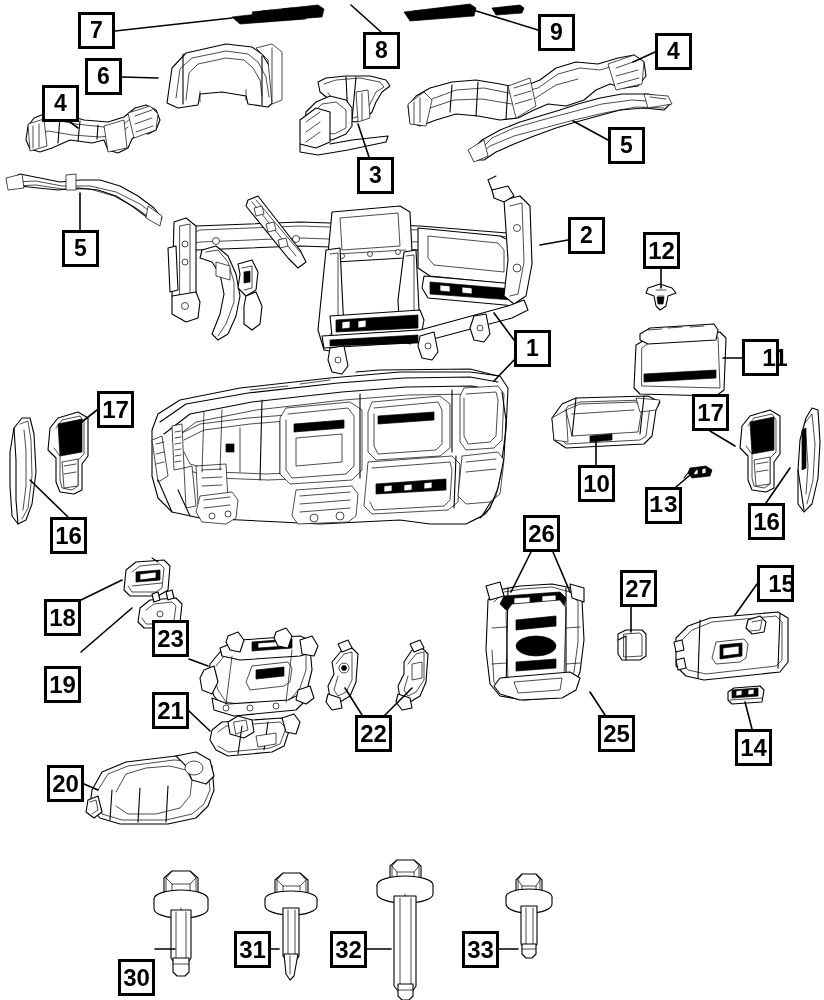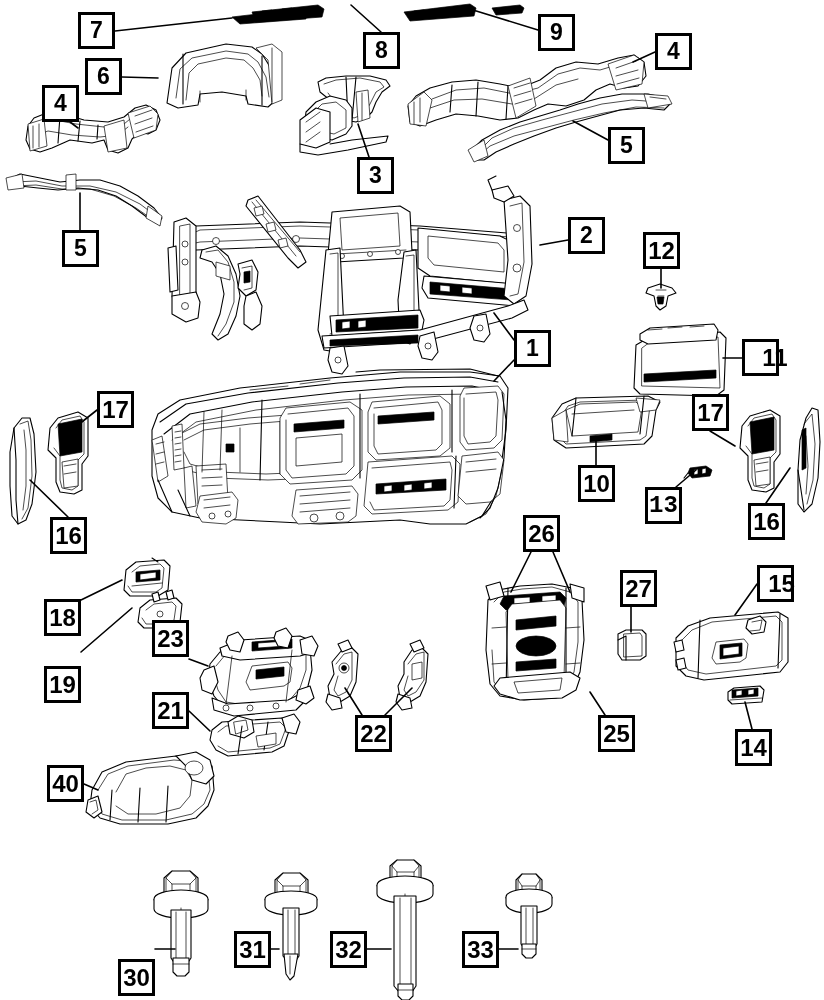--- a/index.html
+++ b/index.html
@@ -605,21 +605,21 @@
       <div class="callout c2" style="left: 152px; top: 620px; width: 37px; height: 37px; align-items: center;">
         <span>23</span>
       </div>
       <div class="callout c2" style="left: 152px; top: 692px; width: 37px; height: 37px;">
         <span>21</span>
       </div>
       <div class="callout c2" style="left: 355px; top: 715px; width: 37px; height: 37px;">
         <span>22</span>
       </div>
       <div class="callout c2" style="left: 47px; top: 765px; width: 37px; height: 37px;">
-        <span>40</span>
+        <span>20</span>
       </div>
       <div class="callout c2" style="left: 523px; top: 515px; width: 37px; height: 37px;">
         <span>26</span>
       </div>
       <div class="callout c2" style="left: 620px; top: 570px; width: 37px; height: 37px;">
         <span>27</span>
       </div>
       <div class="callout c2" style="left: 598px; top: 715px; width: 37px; height: 37px;">
         <span>25</span>
       </div>

